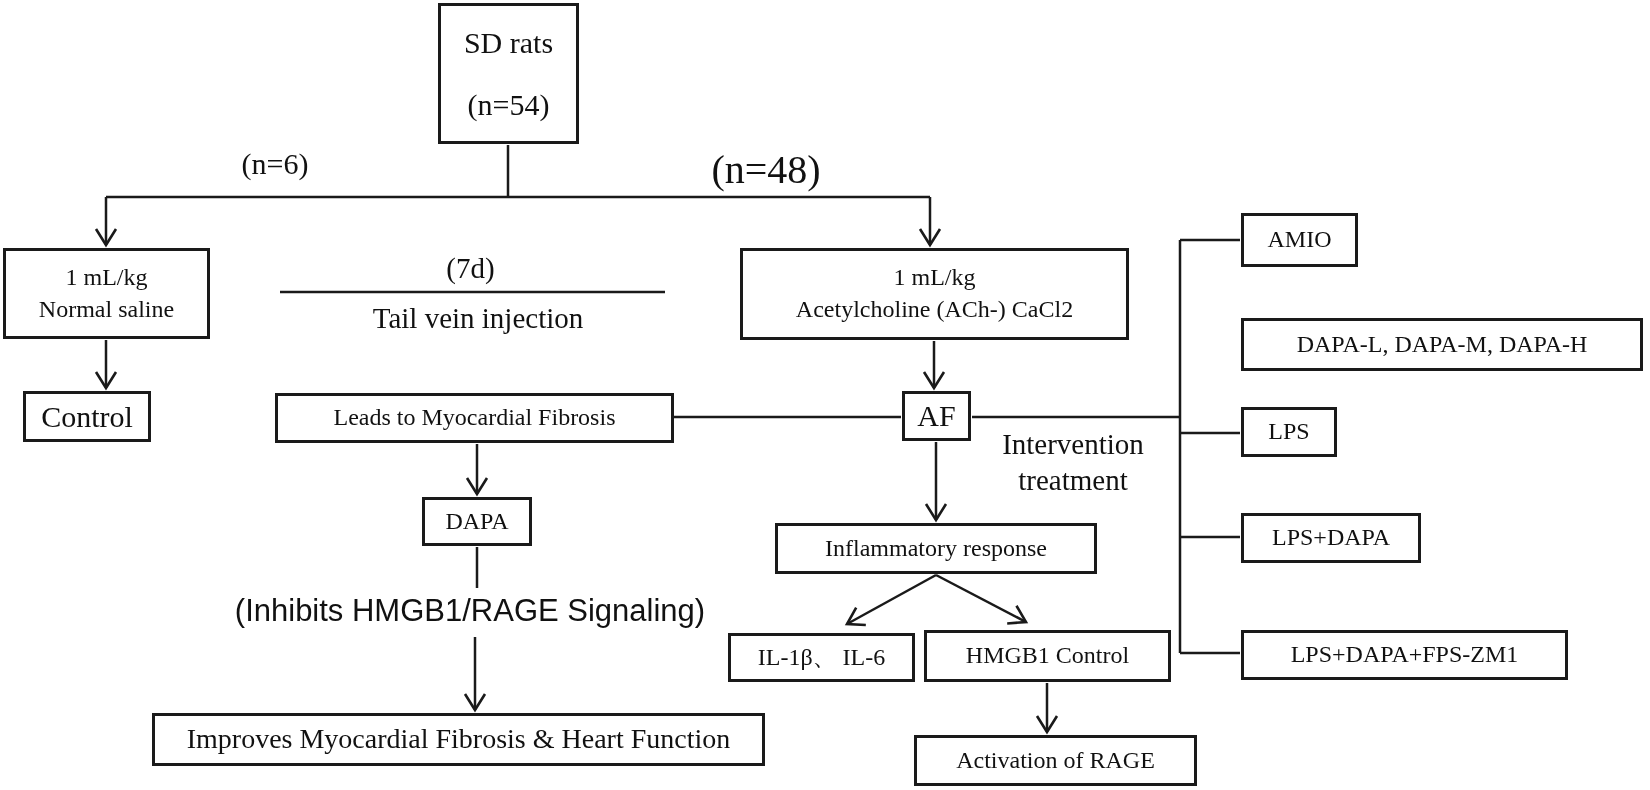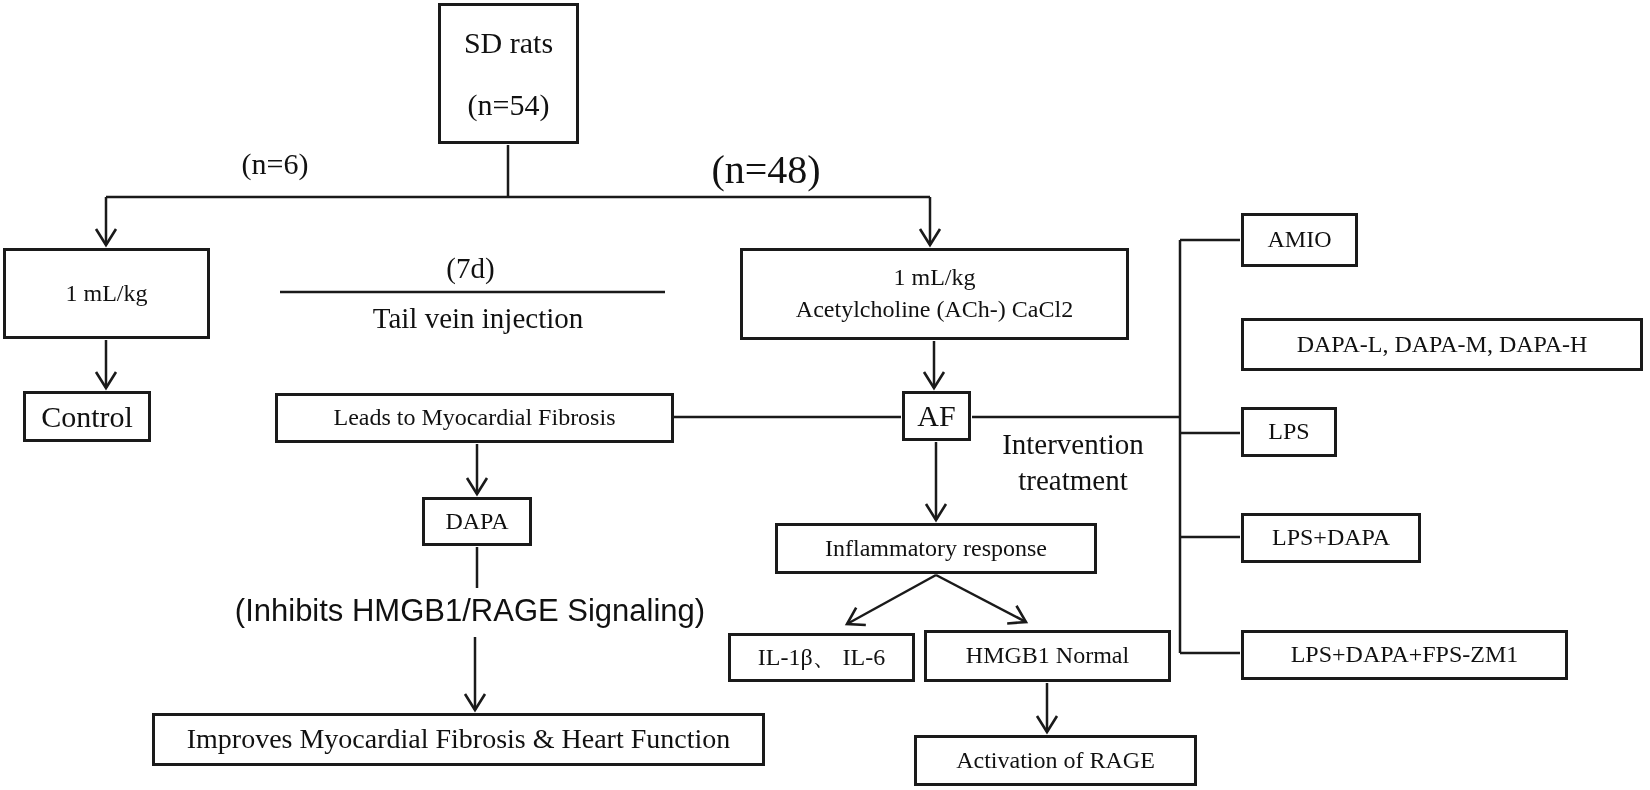--- a/index.html
+++ b/index.html
@@ -104,40 +104,41 @@
     <path d="M1047,683 V732" marker-end="url(#ah)"></path>
   </svg>
 
   <div class="node" id="n-sd-rats">
     <div>SD rats</div>
     <div>(n=54)</div>
   </div>
 
   <div class="node" id="n-normal-saline">
     <div>1 mL/kg</div>
+    <div>Normal saline</div>
   </div>
 
   <div class="node" id="n-control">Control</div>
 
   <div class="node" id="n-ach">
     <div>1 mL/kg</div>
     <div>Acetylcholine (ACh-) CaCl2</div>
   </div>
 
   <div class="node" id="n-leads">Leads to Myocardial Fibrosis</div>
 
   <div class="node" id="n-af">AF</div>
 
   <div class="node" id="n-dapa">DAPA</div>
 
   <div class="node" id="n-inflammatory">Inflammatory response</div>
 
   <div class="node" id="n-il">IL-1β、 IL-6</div>
 
-  <div class="node" id="n-hmgb1">HMGB1 Normal</div>
+  <div class="node" id="n-hmgb1">HMGB1 Control</div>
 
   <div class="node" id="n-activation">Activation of RAGE</div>
 
   <div class="node" id="n-improves">Improves Myocardial Fibrosis &amp; Heart Function</div>
 
   <div class="node" id="n-amio">AMIO</div>
 
   <div class="node" id="n-dapa-lmh">DAPA-L, DAPA-M, DAPA-H</div>
 
   <div class="node" id="n-lps">LPS</div>

